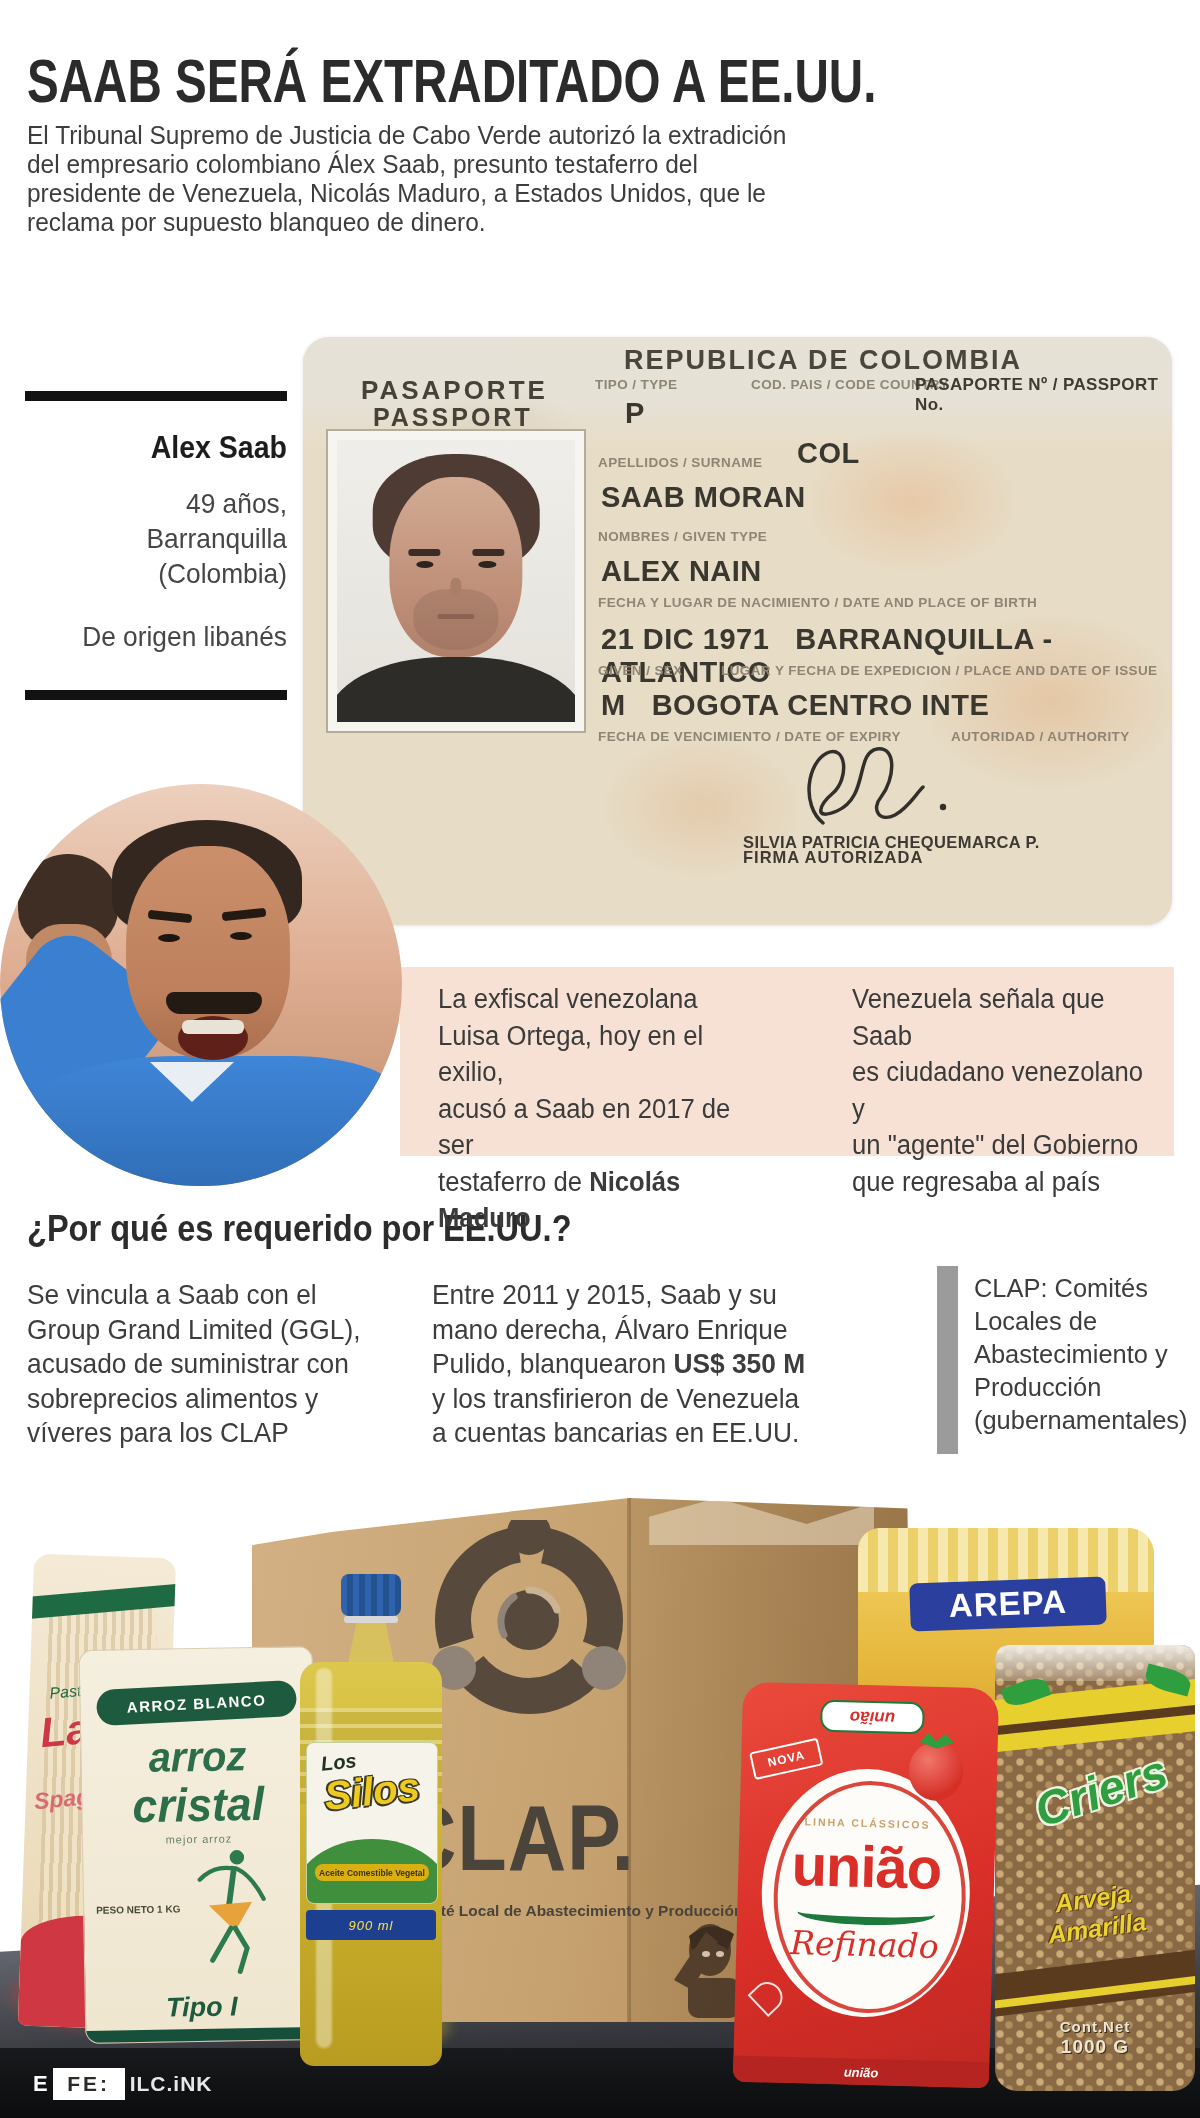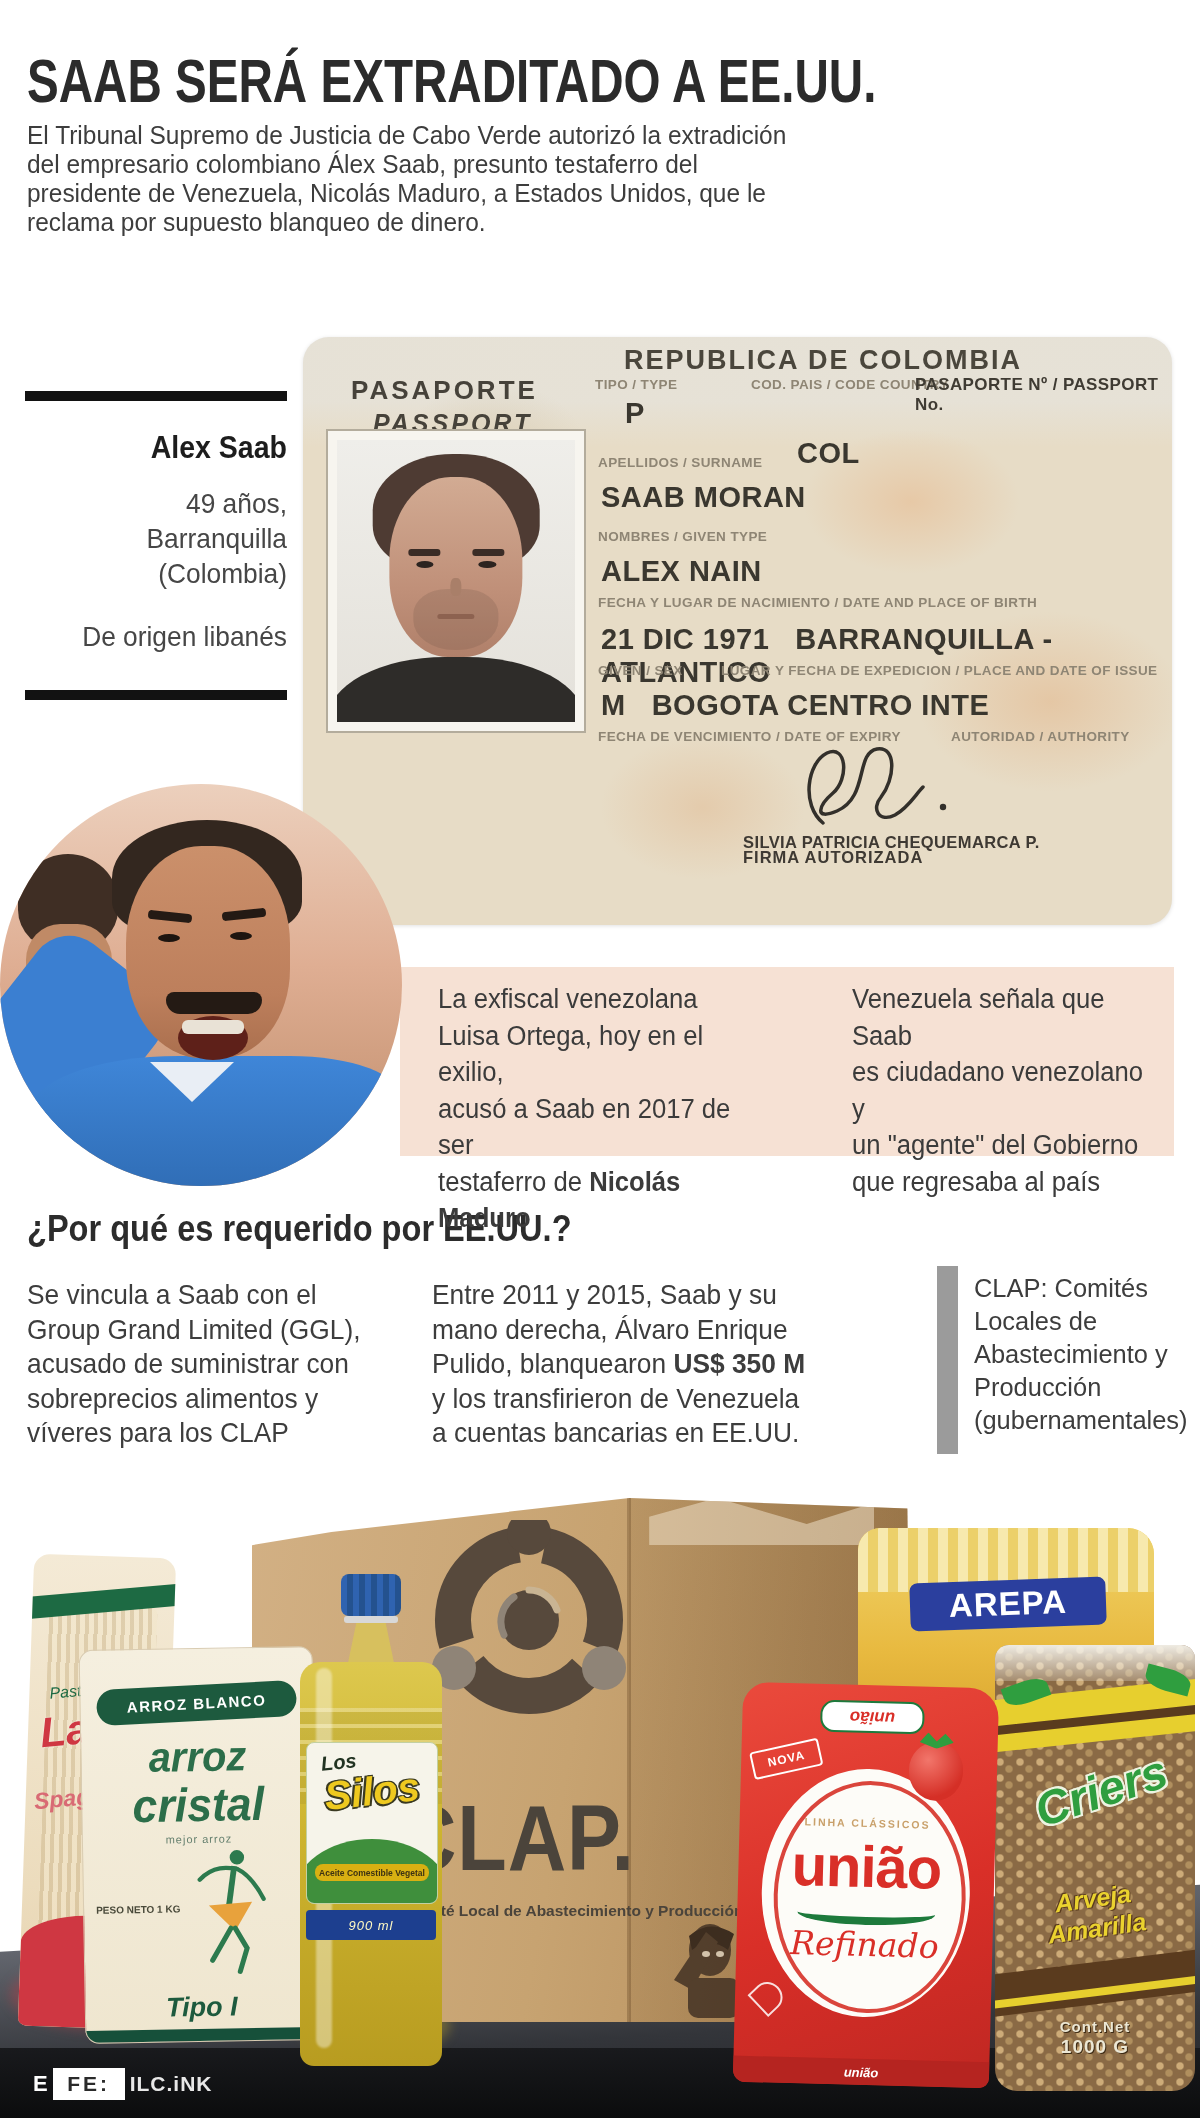--- a/index.html
+++ b/index.html
@@ -28,22 +28,22 @@
       radial-gradient(220px 150px at 86% 62%, rgba(226,178,132,.5), transparent 60%),
       radial-gradient(170px 120px at 46% 80%, rgba(224,182,140,.45), transparent 60%),
       radial-gradient(150px 100px at 22% 18%, rgba(214,202,176,.6), transparent 60%),
       linear-gradient(180deg, rgba(230,226,216,.9) 0 64px, rgba(230,226,216,0) 110px),
       var(--passport-beige,#e7dcc6);
     box-shadow:0 1px 4px rgba(0,0,0,.12);}
   .pp-label{position:absolute;font-size:13.5px;font-weight:bold;color:#8e8574;letter-spacing:.4px;}
   .pp-value{position:absolute;font-size:29px;font-weight:bold;color:#3a372f;letter-spacing:.5px;}
   .pp-country{position:absolute;left:240px;top:8px;width:560px;text-align:center;font-size:27px;font-weight:bold;
               letter-spacing:2px;color:#4a463c;}
-  .pp-doc{position:absolute;left:48px;top:38px;font-size:26px;font-weight:bold;letter-spacing:3px;color:#46423a;}
-  .pp-doc2{position:absolute;left:70px;top:66px;font-size:25px;font-weight:bold;font-style:italic;letter-spacing:3px;color:#46423a;margin-top:6px;}
+  .pp-doc{position:absolute;left:58px;top:38px;font-size:26px;font-weight:bold;letter-spacing:3px;color:#46423a;}
+  .pp-doc2{position:absolute;left:70px;top:66px;font-size:25px;font-weight:bold;letter-spacing:3px;color:#46423a;}
   .photo-frame{position:absolute;left:23px;top:92px;width:256px;height:300px;background:#f7f5ef;
                border:2px solid #b3ac9c;}
   .photo-inner{position:absolute;inset:9px;background:linear-gradient(#efeeea,#e4e1da);overflow:hidden;}
   .saab-hair{position:absolute;left:50%;top:5%;transform:translateX(-50%);width:70%;height:42%;
              background:#4e3b33;border-radius:48% 48% 40% 40%;}
   .saab-face{position:absolute;left:50%;top:13%;transform:translateX(-50%);width:56%;height:64%;
              background:linear-gradient(#d2ab93,#c09079 62%,#b0806a);border-radius:46% 46% 44% 44%;}
   .saab-brow{position:absolute;width:24%;height:4%;background:#3a2c26;border-radius:3px;top:40%;}
   .saab-eye{position:absolute;width:13%;height:3.6%;background:#2c2420;border-radius:50%;top:47%;}
   .saab-nose{position:absolute;left:46%;top:56%;width:8%;height:10%;background:#a97f69;border-radius:40%;}
@@ -147,21 +147,21 @@
   .oil-los{position:absolute;left:14px;top:8px;font-size:20px;font-weight:bold;font-style:italic;color:#223322;
      transform:rotate(-6deg);}
   .oil-silos{position:absolute;left:0;top:26px;width:100%;text-align:center;font-size:40px;font-weight:bold;
      font-style:italic;color:#eec91f;transform:rotate(-6deg);
      text-shadow:-2px -1px 0 #3a3a22,2px 1px 0 #3a3a22,1px -1px 0 #3a3a22,-1px 2px 0 #3a3a22;}
   .oil-ribbon{position:absolute;left:8px;bottom:22px;width:114px;height:17px;background:#d8b012;border-radius:8px;
      display:flex;align-items:center;justify-content:center;}
   .oil-ribbon span{font-size:8.5px;font-weight:bold;color:#3c3213;}
   .oil-blue{position:absolute;left:6px;top:336px;width:130px;height:30px;background:#1d3f8f;border-radius:4px;
      display:flex;align-items:center;justify-content:center;}
-  .oil-blue span{color:#fef9c3;font-size:13px;font-style:italic;letter-spacing:1px;}
+  .oil-blue span{color:#fde047;font-size:13px;font-style:italic;letter-spacing:1px;}
   
   .arepa{left:858px;top:1528px;width:296px;height:208px;z-index:3;border-radius:22px 26px 6px 6px;overflow:hidden;
      background:linear-gradient(#f1d46a,#e8b93f 60%,#d9a52f);}
   .arepa-crown{position:absolute;left:0;top:0;width:100%;height:64px;border-radius:22px 26px 0 0;
      background:repeating-linear-gradient(90deg,#f7e9ae 0 10px,#ecd06a 10px 20px);}
   .arepa-label{position:absolute;left:52px;top:52px;width:196px;height:48px;background:var(--arepa-blue,#2b3f9e);
      border-radius:8px;transform:rotate(-2deg);display:flex;align-items:center;justify-content:center;}
   .arepa-label span{color:#fff;font-size:33px;font-weight:bold;letter-spacing:1px;}
   .arepa-red{position:absolute;left:0;bottom:0;width:100%;height:30px;background:#c03a35;}
   

